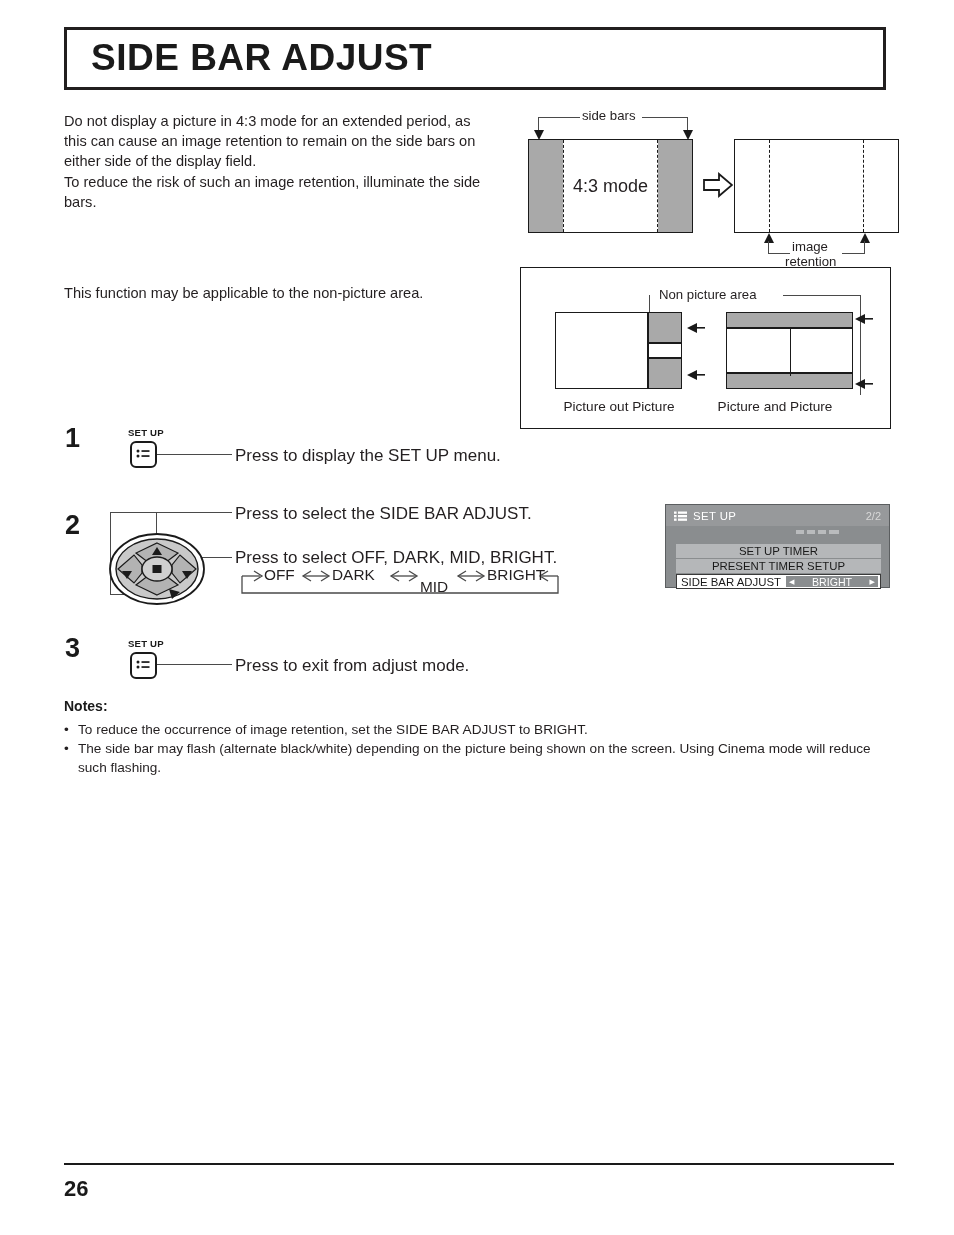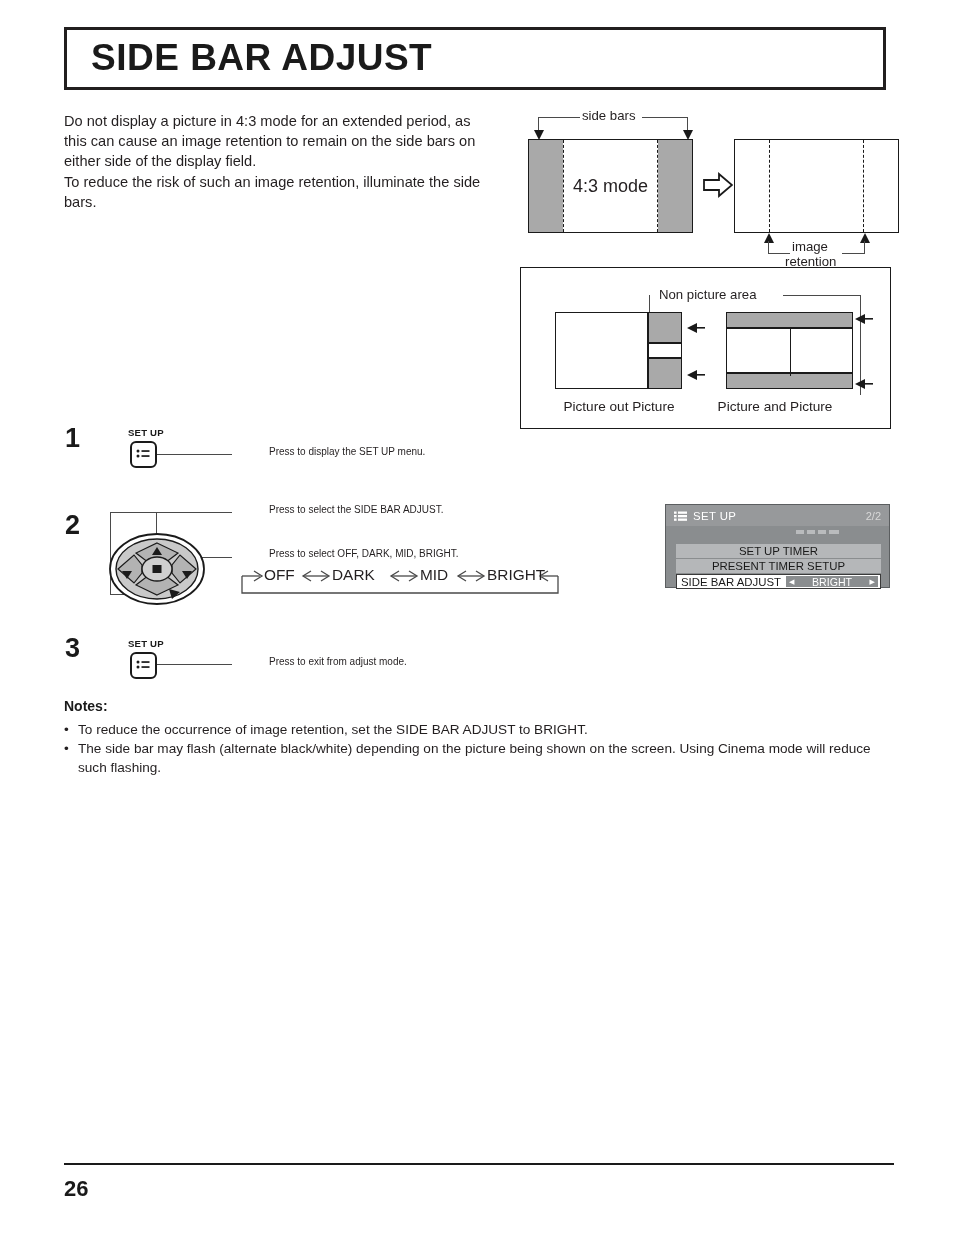--- a/index.html
+++ b/index.html
@@ -154,24 +154,23 @@
 
   
   .step-num {
     position: absolute;
     font-size: 27px;
     font-weight: bold;
     color: #1a1a1a;
   }
   .step-text {
     position: absolute;
-    font-size: 10px;
+    font-size: 17px;
     color: #231f20;
     white-space: nowrap;
-    margin-left: 34px;
   }
   .setup-btn {
     position: absolute;
     width: 27px;
     height: 27px;
     border: 2.2px solid #1a1a1a;
     border-radius: 6px;
     box-sizing: border-box;
     background: #fff;
   }
@@ -347,20 +346,23 @@
 <div class="page">
 
   <div class="title-box">
     <div class="title-text">SIDE BAR ADJUST</div>
   </div>
 
   <div class="intro">
     <p style="white-space:pre-line;">Do not display a picture in 4:3 mode for an extended period, as this can cause an image retention to remain on the side bars on either side of the display field.
 To reduce the risk of such an image retention, illuminate the side bars.</p>
   </div>
+  <div class="intro-second">
+    <p>This function may be applicable to the non-picture area.</p>
+  </div>
 
   <div class="diagram-top">
 
     <div class="dg-label" style="left:62px; top:0px;">side bars</div>
     <div class="lead-line lead-h" style="left:18px; top:9px; width:42px;"></div>
     <div class="lead-line lead-h" style="left:122px; top:9px; width:46px;"></div>
     <div class="lead-line lead-v" style="left:18px; top:9px; height:16px;"></div>
     <div class="lead-line lead-v" style="left:167px; top:9px; height:16px;"></div>
 
     <svg style="position:absolute; left:13px; top:22px;" width="12" height="10" viewBox="0 0 12 10">
@@ -515,21 +517,21 @@
       <polyline points="163,5 155,10 163,15" fill="none" stroke="#4a4a4a" stroke-width="1.3"></polyline>
       <path d="M155,10 L180,10" fill="none" stroke="#4a4a4a" stroke-width="1.3"></path>
       <polyline points="173,5 181,10 173,15" fill="none" stroke="#4a4a4a" stroke-width="1.3"></polyline>
 
       <polyline points="230,5 222,10 230,15" fill="none" stroke="#4a4a4a" stroke-width="1.3"></polyline>
       <path d="M222,10 L247,10" fill="none" stroke="#4a4a4a" stroke-width="1.3"></path>
       <polyline points="240,5 248,10 240,15" fill="none" stroke="#4a4a4a" stroke-width="1.3"></polyline>
     </svg>
     <div class="cycle-text" style="left:28px;">OFF</div>
     <div class="cycle-text" style="left:96px;">DARK</div>
-    <div class="cycle-text" style="left:184px;">MID</div>
+    <div class="cycle-text" style="left:184px;margin-top:12px;">MID</div>
     <div class="cycle-text" style="left:251px;">BRIGHT</div>
   </div>
 
   <div class="osd">
     <div class="osd-header">
       <span class="osd-listicon">
         <svg width="13" height="10" viewBox="0 0 13 10" style="display:block;">
           <rect x="0" y="0.5" width="2.6" height="2.3" fill="#ffffff"></rect>
           <rect x="0" y="4" width="2.6" height="2.3" fill="#ffffff"></rect>
           <rect x="0" y="7.5" width="2.6" height="2.3" fill="#ffffff"></rect>

